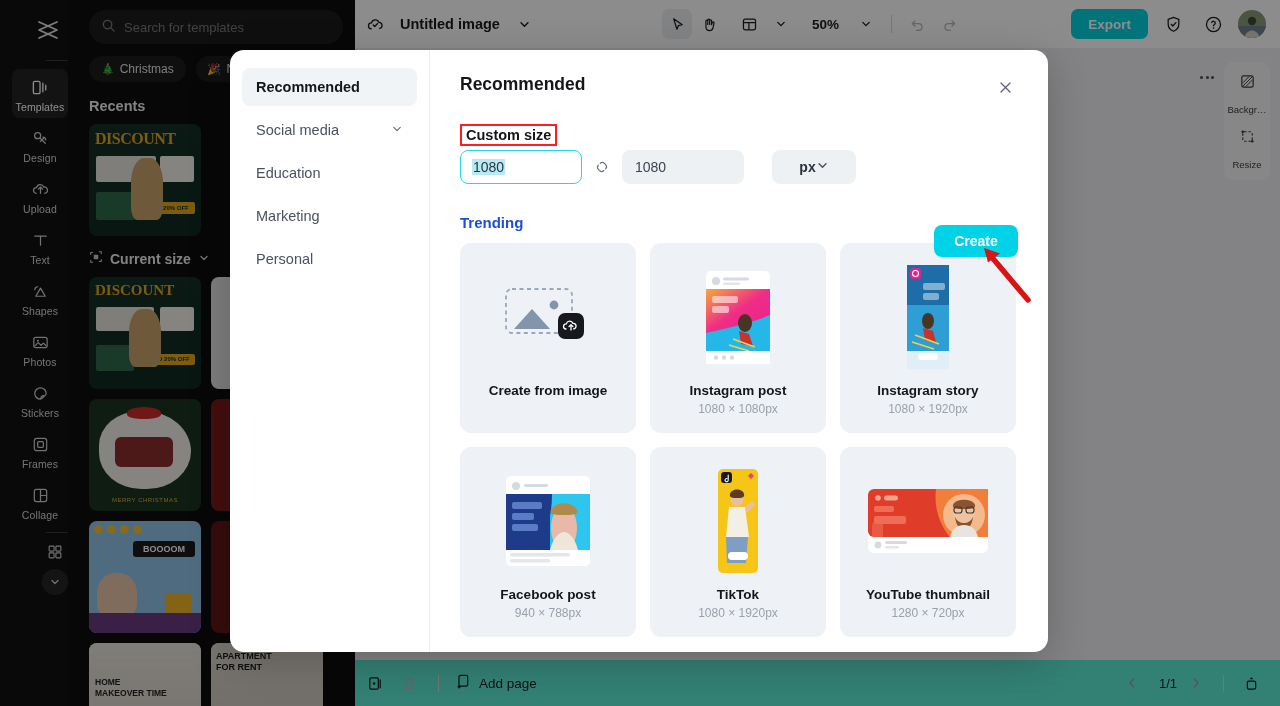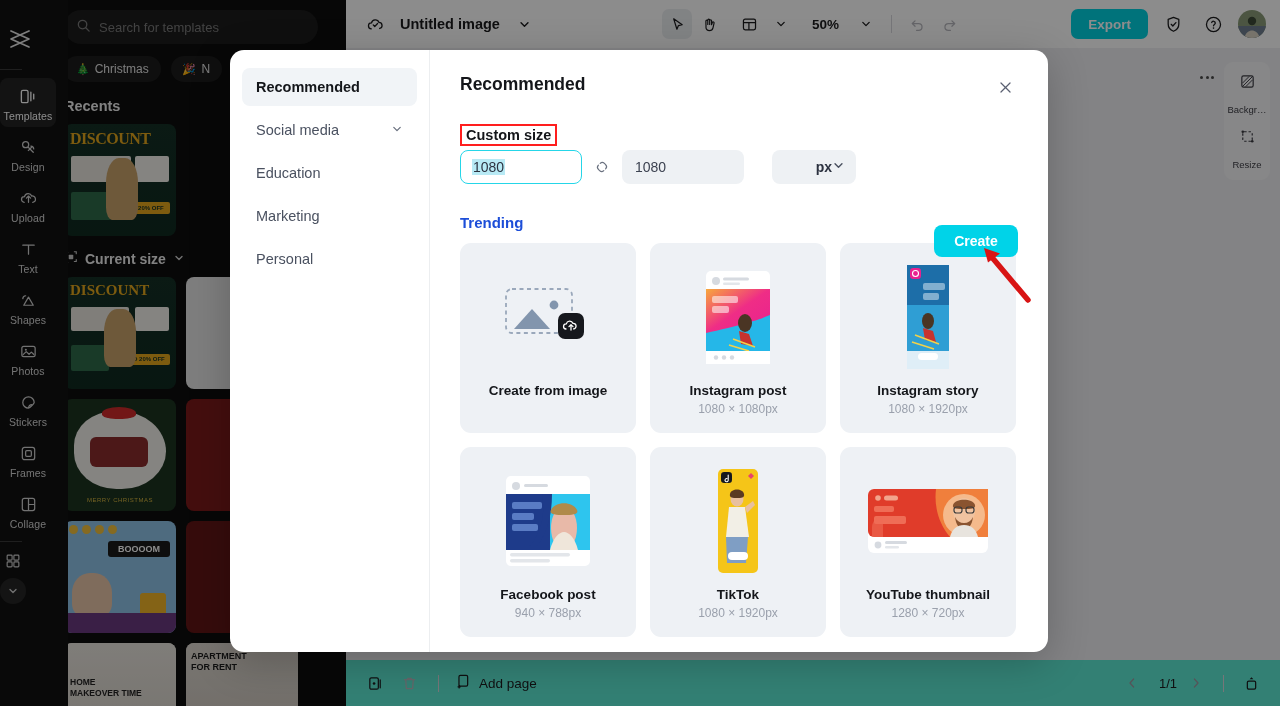--- a/index.html
+++ b/index.html
@@ -8,22 +8,22 @@
     overflow: hidden;
     font-family: "Liberation Sans", sans-serif;
     background: #0d0d0d;
   }
   #app { position: relative; width: 1280px; height: 706px; }
 
   
   .rail {
     position: absolute; left: 0; top: 0; width: 68px; height: 706px;
     background: #121212;
-    display: flex; flex-direction: column; align-items: flex-start;
-    padding-top: 19px;
+    display: flex; flex-direction: column; align-items: flex-end;
+    padding-top: 10px;
     z-index: 5;
   }
   .logo { width: 40px; height: 40px; display:flex; align-items:center; justify-content:center; margin-bottom: 6px; }
   .rail-divider { width: 22px; height: 1px; background: #3a3a3a; margin: 4px 0 8px; }
   .rail-item {
     width: 56px; padding: 7px 0 5px; margin-bottom: 2px;
     display: flex; flex-direction: column; align-items: center; gap: 3px;
     border-radius: 8px; cursor: pointer;
   }
   .rail-item.active { background: #242424; }
@@ -31,21 +31,21 @@
   .rail-item .lbl { font-size: 10.5px; color: #d4d4d4; letter-spacing: .1px; }
   .rail-item.active .lbl { color: #ffffff; }
   .rail-more { margin-top: 2px; display:flex; flex-direction:column; align-items:center; }
   .rail-caret {
     width: 26px; height: 26px; border-radius: 50%; background: #262626;
     display:flex; align-items:center; justify-content:center; margin-top: 4px; cursor:pointer;
   }
 
   
   .tpl-panel {
-    position: absolute; left: 52px; top: 0; width: 278px; height: 706px;
+    position: absolute; left: 77px; top: 0; width: 278px; height: 706px;
     background: #0d0d0d; padding: 10px 12px 8px;
     z-index: 4; overflow: hidden;
   }
   .search-box {
     height: 34px; background: #1c1c1c; border-radius: 17px;
     display: flex; align-items: center; gap: 8px; padding: 0 12px;
     margin-bottom: 12px; cursor: text;
   }
   .search-box input {
     background: transparent; border: none; outline: none;
@@ -160,21 +160,21 @@
   .sel-text {
     position: absolute; left: 12px; top: 9px; font-size: 14px;
     background: #b8eaf5; color: #2c3240; padding: 0 1px;
   }
   .link-icon {
     width: 20px; height: 22px; margin: 0 2px;
     display:flex; align-items:center; justify-content:center; cursor:pointer;
   }
   .unit-sel {
     width: 84px; height: 34px; border-radius: 8px; background: #eef1f4;
-    display: flex; align-items: center; justify-content: flex-end;
+    display: flex; align-items: center; justify-content: center;
     padding: 0 11px; margin-left: 20px; cursor: pointer;
   }
   .unit-sel .u { font-size: 14px; font-weight: bold; color: #2c3240; }
   .create-btn {
     position: absolute; right: 30px; top: 175px;
     width: 84px; height: 32px; border-radius: 8px; background: #00d3e8;
     color: #fff; font-size: 14px; font-weight: bold; border: none;
     cursor: pointer; font-family: inherit;
   }
   .arrow-svg { position: absolute; right: 8px; top: 188px; pointer-events: none; }

